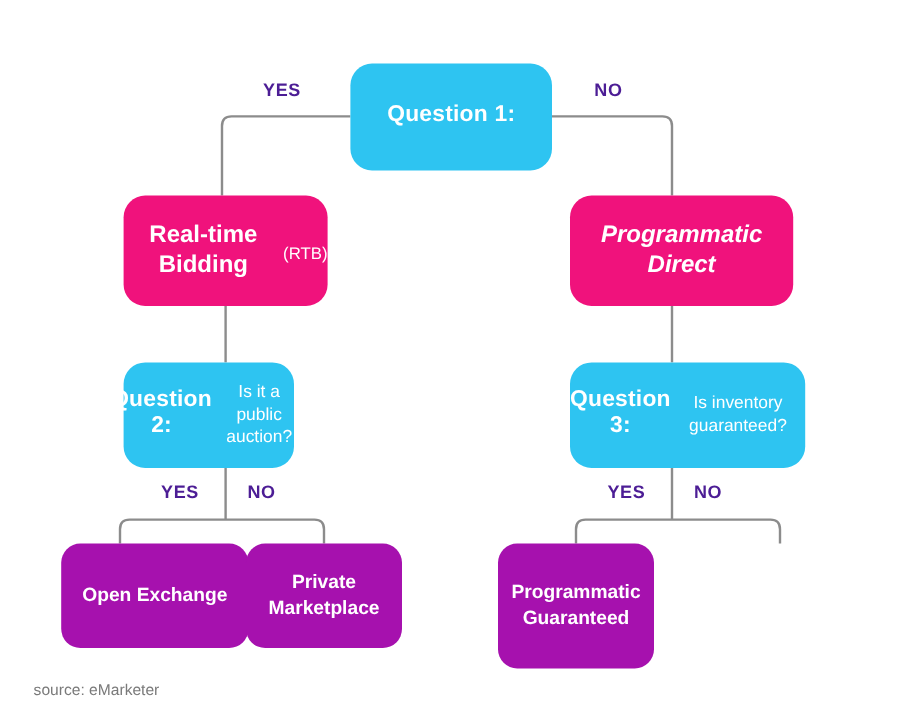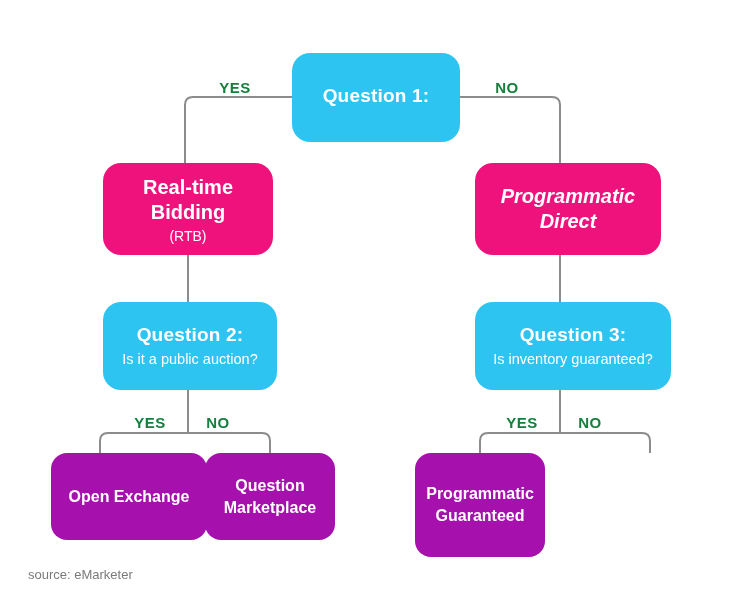--- a/index.html
+++ b/index.html
@@ -8,39 +8,38 @@
     width:750px;height:607px;
     background:#ffffff;
     font-family:"Liberation Sans", sans-serif;
     overflow:hidden;
   }
   svg.connectors{position:absolute;left:0;top:0;width:750px;height:607px;}
   .node{
     position:absolute;
     border-radius:18px;
     color:#ffffff;
-    display:flex;flex-direction:column;
+    display:flex;flex-direction:row;
     align-items:center;justify-content:center;
     text-align:center;
     box-sizing:border-box;
   }
   .node.question{background:#2ec4f1;}
   .node.branch{background:#f0127c;}
   .node.leaf{background:#a611ae;border-radius:16px;}
   .q-title{font-size:19px;font-weight:bold;letter-spacing:.2px;margin-bottom:4px;}
   .q-sub{font-size:14.5px;line-height:1.3;padding:0 12px;}
   .b-title{font-size:20px;font-weight:bold;line-height:1.25;padding:0 12px;}
   .b-sub{font-size:14px;margin-top:3px;}
   .leaf-label{font-size:16px;font-weight:bold;line-height:1.35;padding:0 8px;}
   .edge-label{
     position:absolute;
     width:60px;text-align:center;
-    font-size:15px;font-weight:600;color:#15803d;
+    font-size:15px;font-weight:600;color:#4c1d95;
     letter-spacing:.5px;
-    margin-top:12px;
   }
   .source{
     position:absolute;left:28px;top:567px;
     font-size:13px;color:#7a7a7a;
   }
 </style>
 </head>
 <body>
 
 <div class="canvas">
@@ -65,42 +64,42 @@
 
   <div class="node branch" style="left:103px;top:163px;width:170px;height:92px;justify-content:center;">
     <div class="b-title">Real-time Bidding</div>
     <div class="b-sub">(RTB)</div>
   </div>
 
   <div class="node branch" style="left:475px;top:163px;width:186px;height:92px;font-style:italic;">
     <div class="b-title">Programmatic Direct</div>
   </div>
 
-  <div class="node question" style="left:103px;top:302px;width:174px;height:88px;">
+  <div class="node question" style="left:103px;top:302px;width:142px;height:88px;">
     <div class="q-title">Question 2:</div>
     <div class="q-sub">Is it a public auction?</div>
   </div>
 
   <div class="node question" style="left:475px;top:302px;width:196px;height:88px;">
     <div class="q-title">Question 3:</div>
     <div class="q-sub">Is inventory guaranteed?</div>
   </div>
 
   <div class="edge-label" style="left:120px;top:402px;">YES</div>
   <div class="edge-label" style="left:188px;top:402px;">NO</div>
 
   <div class="edge-label" style="left:492px;top:402px;">YES</div>
   <div class="edge-label" style="left:560px;top:402px;">NO</div>
 
   <div class="node leaf" style="left:51px;top:453px;width:156px;height:87px;">
     <div class="leaf-label">Open Exchange</div>
   </div>
 
   <div class="node leaf" style="left:205px;top:453px;width:130px;height:87px;">
-    <div class="leaf-label">Question Marketplace</div>
+    <div class="leaf-label">Private Marketplace</div>
   </div>
 
   <div class="node leaf" style="left:415px;top:453px;width:130px;height:104px;">
     <div class="leaf-label">Programmatic Guaranteed</div>
   </div>
 
 
   <div class="source">source: eMarketer</div>
 
 </div>

